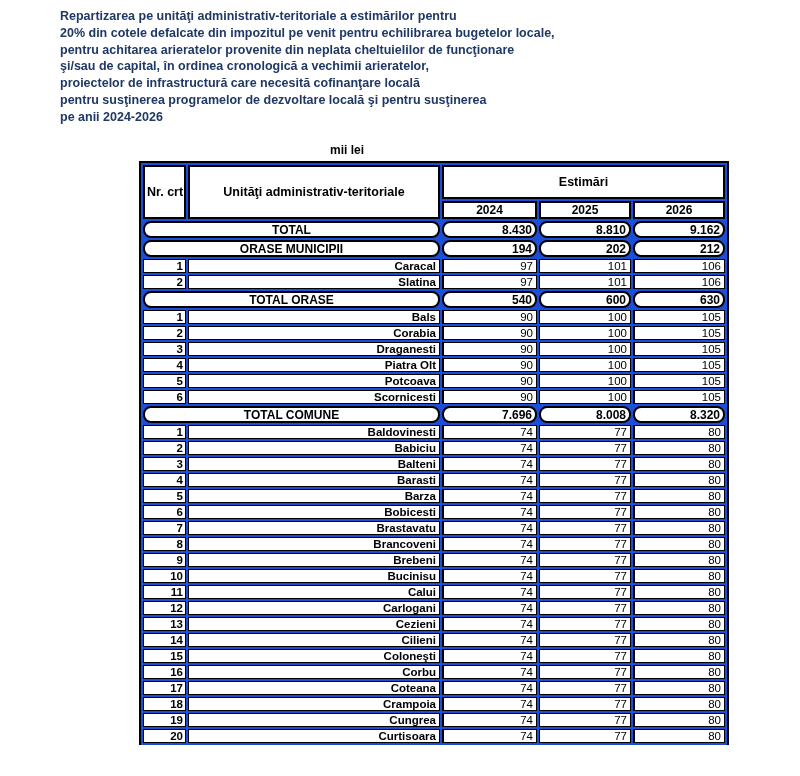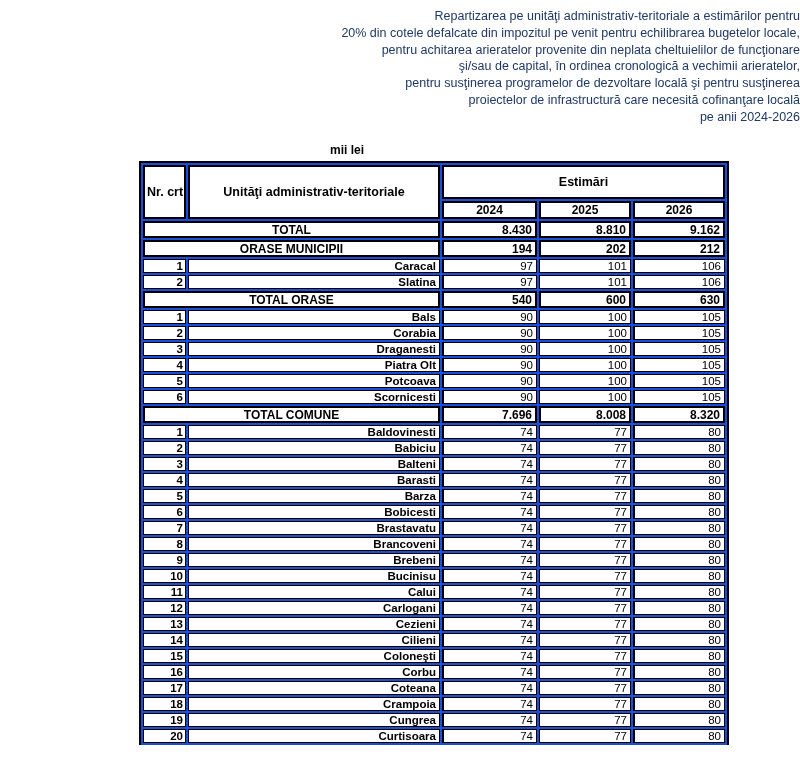--- a/index.html
+++ b/index.html
@@ -7,22 +7,22 @@
     width: 800px; height: 776px;
     background: #ffffff;
     position: relative;
     font-family: "Liberation Sans", sans-serif;
     color: #000;
     overflow: hidden;
   }
   .doc-title {
     position: absolute;
     top: 8px; left: 60px; width: 740px;
-    text-align: right;
-    font-weight: normal;
+    text-align: left;
+    font-weight: bold;
     font-size: 12.5px;
     line-height: 16.8px;
     color: #1f3864;
   }
   .unit-note {
     position: absolute;
     top: 143px; left: 0; width: 694px;
     text-align: center;
     font-weight: bold;
     font-size: 12px;
@@ -53,37 +53,37 @@
   thead th {
     border-width: 2px;
     font-weight: bold;
     font-size: 12px;
     text-align: center;
     padding: 0 2px;
   }
   th.h-top { height: 34px; font-size: 12.5px; }
   th.h-yr  { height: 18px; }
   tr.data td   { height: 14px; }
-  tr.total td  { height: 17px; border-width: 2px; font-weight: bold; font-size: 12px; }
+  tr.total td  { height: 17px; border-width: 2px; font-weight: bold; font-size: 12px; border-radius: 8px; }
   td.nr   { text-align: right;  font-weight: bold; padding-right: 2px; }
   td.name { text-align: right;   font-weight: bold; }
   td.val  { text-align: right; }
   td.lbl  { text-align: center; }
   td.bl2  { border-left-width: 2px; }
 </style>
 </head>
 <body>
 
 <div class="doc-title">
     <div>Repartizarea pe unităţi administrativ-teritoriale a estimărilor pentru</div>
     <div>20% din cotele defalcate din impozitul pe venit pentru echilibrarea bugetelor locale,</div>
     <div>pentru achitarea arieratelor provenite din neplata cheltuielilor de funcţionare</div>
     <div>şi/sau de capital, în ordinea cronologică a vechimii arieratelor,</div>
+    <div>proiectelor de infrastructură care necesită cofinanţare locală</div>
     <div>pentru susţinerea programelor de dezvoltare locală şi pentru susţinerea</div>
-    <div>proiectelor de infrastructură care necesită cofinanţare locală</div>
     <div>pe anii 2024-2026</div>
   </div>
 
 <div class="unit-note">mii lei</div>
 
 <table class="est">
   <colgroup>
     <col style="width:43px">
     <col style="width:252px">
     <col style="width:95px">

